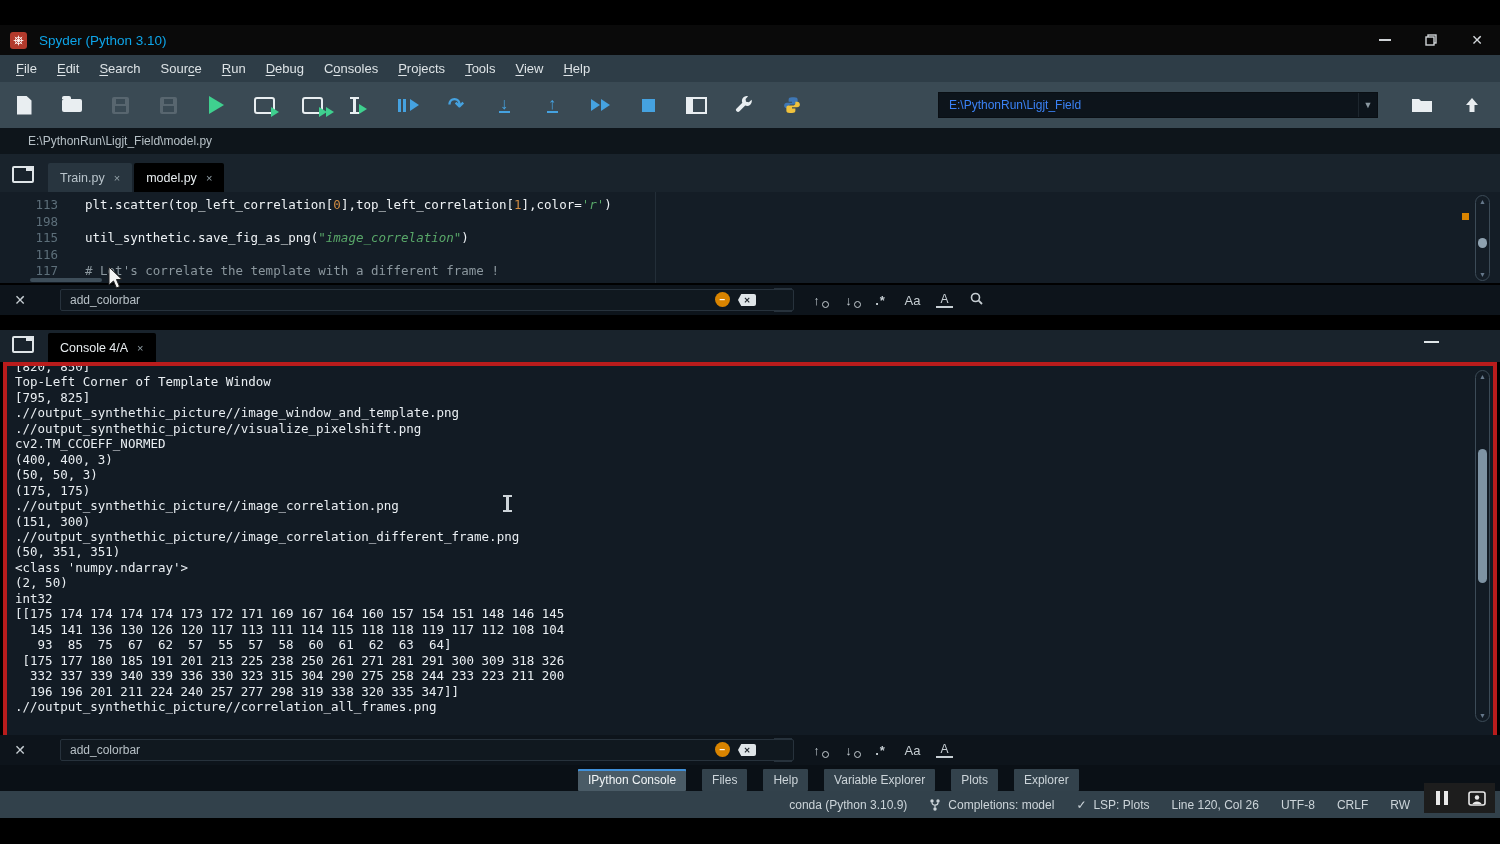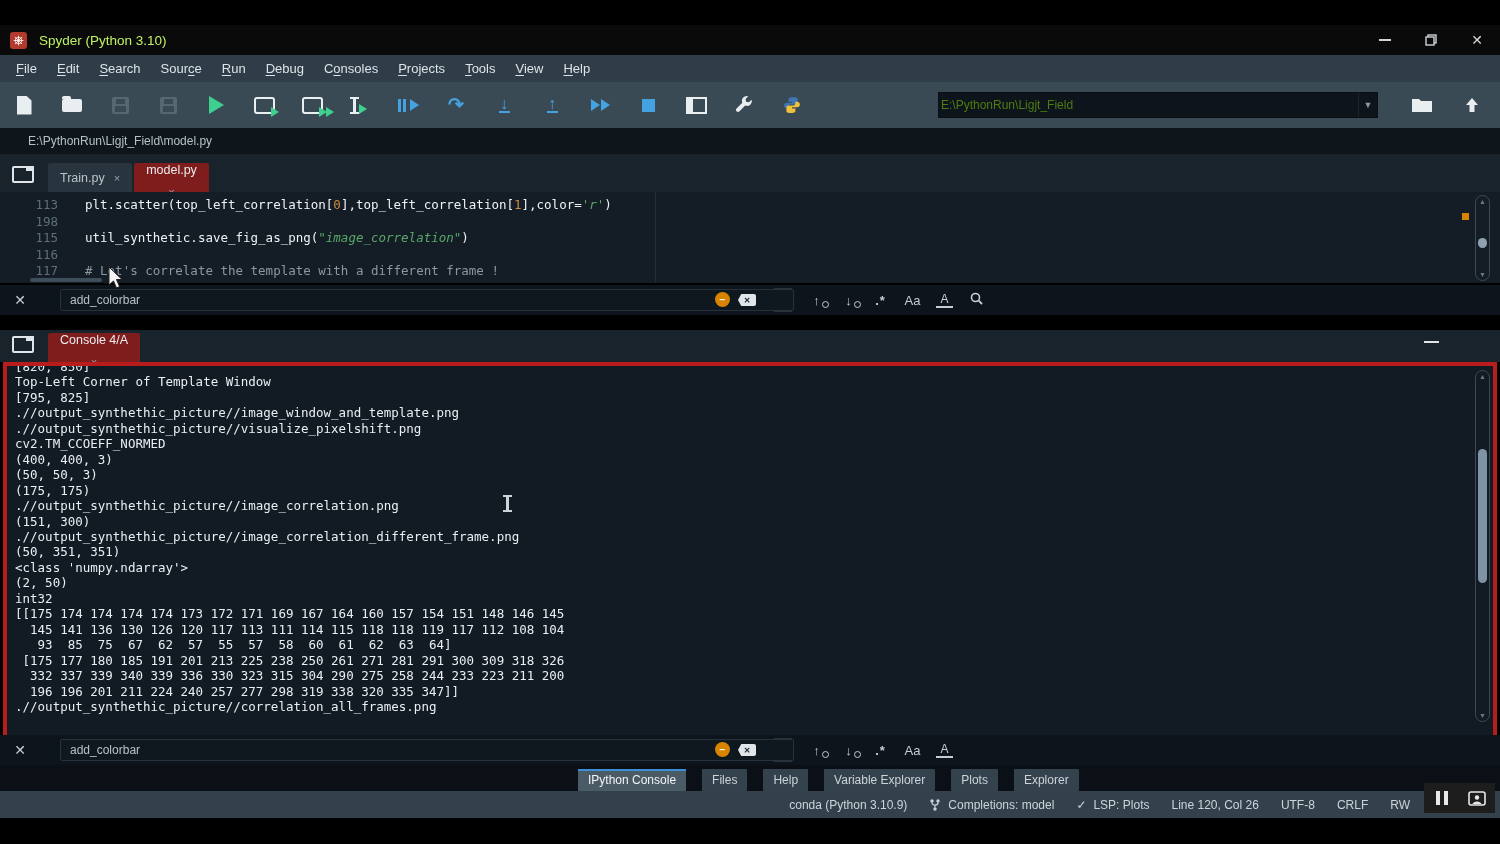--- a/index.html
+++ b/index.html
@@ -3,21 +3,21 @@
 <meta charset="utf-8">
 <style>
   html,body{margin:0;padding:0;background:#000;}
   #app{position:relative;width:1500px;height:844px;background:#000;overflow:hidden;
        font-family:"Liberation Sans",sans-serif;-webkit-font-smoothing:antialiased;}
   
   .titlebar{position:absolute;left:0;top:25px;width:1500px;height:30px;background:#0a0a0a;
             display:flex;align-items:center;}
   .spyder-logo{width:17px;height:17px;margin-left:10px;background:#b23a2c;border-radius:3px;
                display:flex;align-items:center;justify-content:center;}
-  .title-text{color:#bef264;font-size:13.5px;margin-left:12px;}
+  .title-text{color:#0ea5e9;font-size:13.5px;margin-left:12px;}
   .win-btns{margin-left:auto;display:flex;align-items:center;}
   .win-btn{width:46px;height:30px;display:flex;align-items:center;justify-content:center;color:#cfd3d6;}
   .min-glyph{width:12px;height:2px;background:#cfd3d6;}
   .close-glyph{font-size:14px;color:#d5d9dc;}
   
   .menubar{position:absolute;left:0;top:55px;width:1500px;height:27px;background:#2e3d47;
            display:flex;align-items:center;padding-left:6px;box-sizing:border-box;}
   .menu-item{padding:4px 10px;color:#dde3e6;font-size:13px;}
   .mn{text-decoration:underline;text-underline-offset:2px;}
   
@@ -44,34 +44,34 @@
   .curve-step{color:#45a2e0;font-size:19px;font-weight:bold;line-height:14px;}
   .stepcol{display:flex;flex-direction:column;align-items:center;gap:1px;}
   .steparrow{color:#45a2e0;font-size:16px;font-weight:bold;line-height:13px;}
   .stepline{width:11px;height:2px;background:#45a2e0;}
   .stop-glyph{width:13px;height:13px;background:#45a2e0;}
   .maxpane{width:17px;height:13px;border:2px solid #e9eef1;position:relative;}
   .maxpane::before{content:"";position:absolute;left:0;top:0;width:5px;height:100%;background:#e9eef1;}
   
   .cwd-combo{margin-left:auto;width:440px;height:26px;background:#0d141b;border:1px solid #0a0f14;
              display:flex;align-items:center;box-sizing:border-box;}
-  .cwd-text{flex:1;color:#4d7c0f;font-size:12px;padding-left:2px;white-space:nowrap;overflow:hidden;}
+  .cwd-text{flex:1;color:#3b82f6;font-size:12px;padding-left:10px;white-space:nowrap;overflow:hidden;}
   .cwd-dd{width:18px;height:100%;border-left:1px solid #1d262e;display:flex;align-items:center;justify-content:center;color:#8a97a0;font-size:9px;}
   .tool-right{display:flex;align-items:center;gap:18px;margin-left:12px;margin-right:12px;}
   
   .pathbar{position:absolute;left:0;top:128px;width:1500px;height:26px;background:#0e151b;
            display:flex;align-items:center;padding-left:28px;box-sizing:border-box;
            color:#b6c0c6;font-size:12px;}
   
   .tabstrip{position:absolute;left:0;width:1500px;background:#19232c;display:flex;align-items:flex-end;padding-left:10px;box-sizing:border-box;}
   .browse-tabs{width:18px;height:13px;border:2px solid #dfe5e8;border-radius:2px;position:relative;margin:0 14px 9px 2px;}
   .browse-tabs::after{content:"";position:absolute;right:-2px;top:-2px;width:8px;height:5px;background:#dfe5e8;}
   .tab{height:29px;display:flex;align-items:center;gap:9px;padding:0 12px;font-size:12.5px;
        color:#b9c4cb;background:#28353f;margin-right:2px;position:relative;border-radius:2px 2px 0 0;}
-  .tab.active{background:#7f1d1d;color:#e8edf0;flex-direction:column;}
+  .tab.active{background:#000000;color:#e8edf0;}
   .tab.active::after{content:"";position:absolute;left:0;right:0;bottom:-3px;height:3px;background:#3f8fd8;}
   .tab .x{color:#93a1a8;font-size:11px;}
   
   .code-area{position:absolute;left:0;top:192px;width:1500px;height:91px;background:#141d26;
              font-family:"DejaVu Sans Mono",monospace;font-size:12.5px;line-height:16.6px;overflow:hidden;}
   .gutter{position:absolute;left:0;top:5px;width:48px;text-align:right;color:#5d6f7a;padding-left:10px;}
   .codecol{position:absolute;left:85px;top:5px;color:#eef2f5;white-space:pre;}
   .code-line{height:16.6px;}
   .num{color:#cf8b43;} .str{color:#59a869;font-style:italic;} .com{color:#8b979e;} .tok{color:#eef2f5;}
   .edge-line{position:absolute;left:655px;top:192px;width:1px;height:91px;background:#232e38;}

